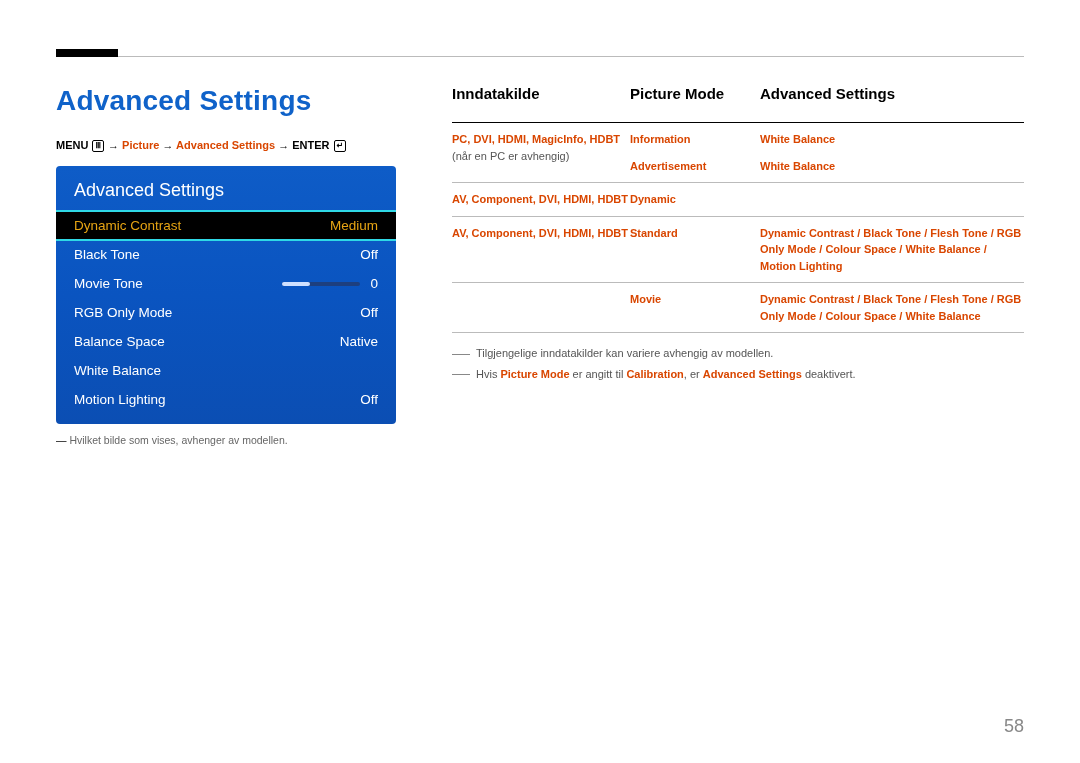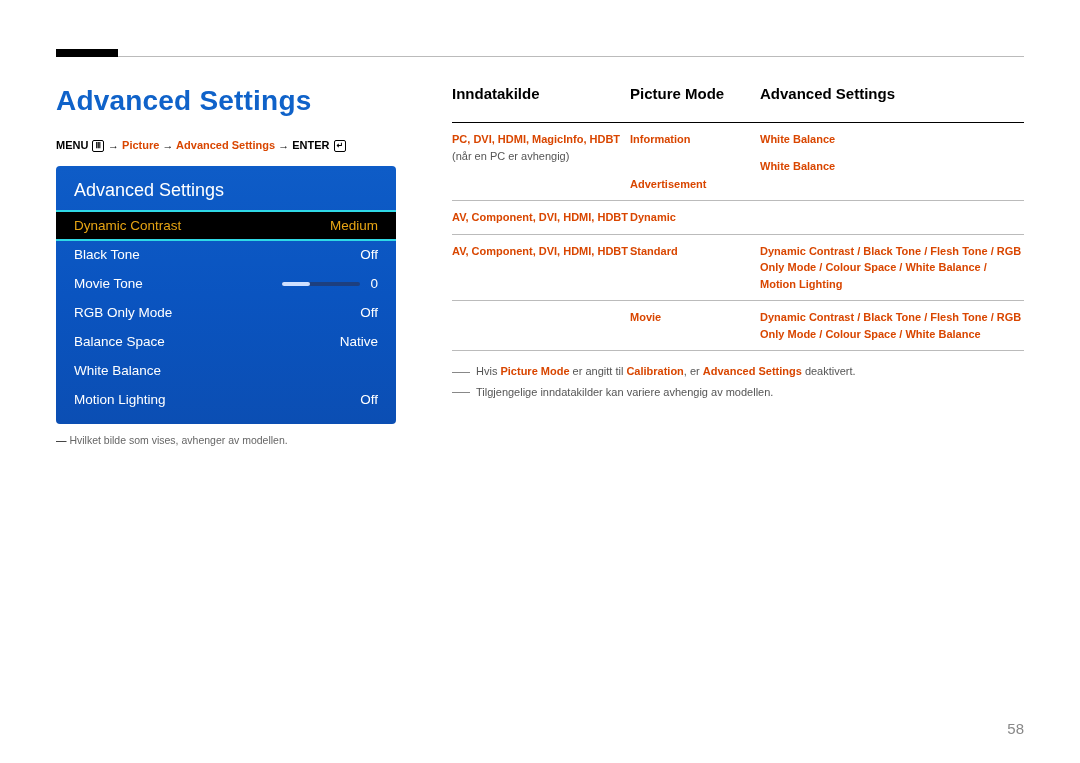--- a/index.html
+++ b/index.html
@@ -129,21 +129,21 @@
   }
   .orange { color: #d94600; }
   .b { font-weight: 700; }
   .grey { color: #555; }
   .notes { margin-top: 10px; font-size: 11px; color: #555; line-height: 1.9; }
   .notes .dash { display:inline-block; width:18px; height:1px; background:#888; vertical-align:middle; margin-right:6px; }
   .page-num {
     position: absolute;
     right: 56px;
     bottom: 26px;
-    font-size: 15px;
+    font-size: 18px;
     color: #888;
   }
 </style>
 </head>
 <body>
 
 <div class="top-rule"></div>
 
 <div class="cols">
   <div class="left">
@@ -212,21 +212,21 @@
         <div class="col-b">Picture Mode</div>
         <div class="col-c">Advanced Settings</div>
       </div>
 
       <div class="tbl-row">
         <div class="col-a">
           <span class="b orange">PC, DVI, HDMI, MagicInfo, HDBT</span><span class="grey"> (når en PC er avhengig)</span>
         </div>
         <div class="col-b">
           <div class="b orange">Information</div>
-          <div class="b orange" style="margin-top:28px">Advertisement</div>
+          <div class="b orange" style="margin-top:10px">Advertisement</div>
         </div>
         <div class="col-c">
           <div class="b orange">White Balance</div>
           <div class="b orange" style="margin-top:10px">White Balance</div>
         </div>
       </div>
 
       <div class="tbl-row">
         <div class="col-a b orange">AV, Component, DVI, HDMI, HDBT</div>
         <div class="col-b b orange">Dynamic</div>
@@ -240,22 +240,22 @@
 
       <div class="tbl-row">
         <div class="col-a"></div>
         <div class="col-b b orange">Movie</div>
         <div class="col-c b orange">Dynamic Contrast / Black Tone / Flesh Tone / RGB Only Mode / Colour Space / White Balance</div>
       </div>
     </div>
 
     <div class="notes">
       <div>
+        <span class="dash"></span><span>Tilgjengelige inndatakilder kan variere avhengig av modellen.</span>
+      </div>
+      <div>
         <span class="dash"></span><span>Hvis </span><span class="b orange">Picture Mode</span><span> er angitt til </span><span class="b orange">Calibration</span><span>, er </span><span class="b orange">Advanced Settings</span><span> deaktivert.</span>
-      </div>
-      <div>
-        <span class="dash"></span><span>Tilgjengelige inndatakilder kan variere avhengig av modellen.</span>
       </div>
     </div>
   </div>
 </div>
 
 <div class="page-num">58</div>
 
 </body></html>

